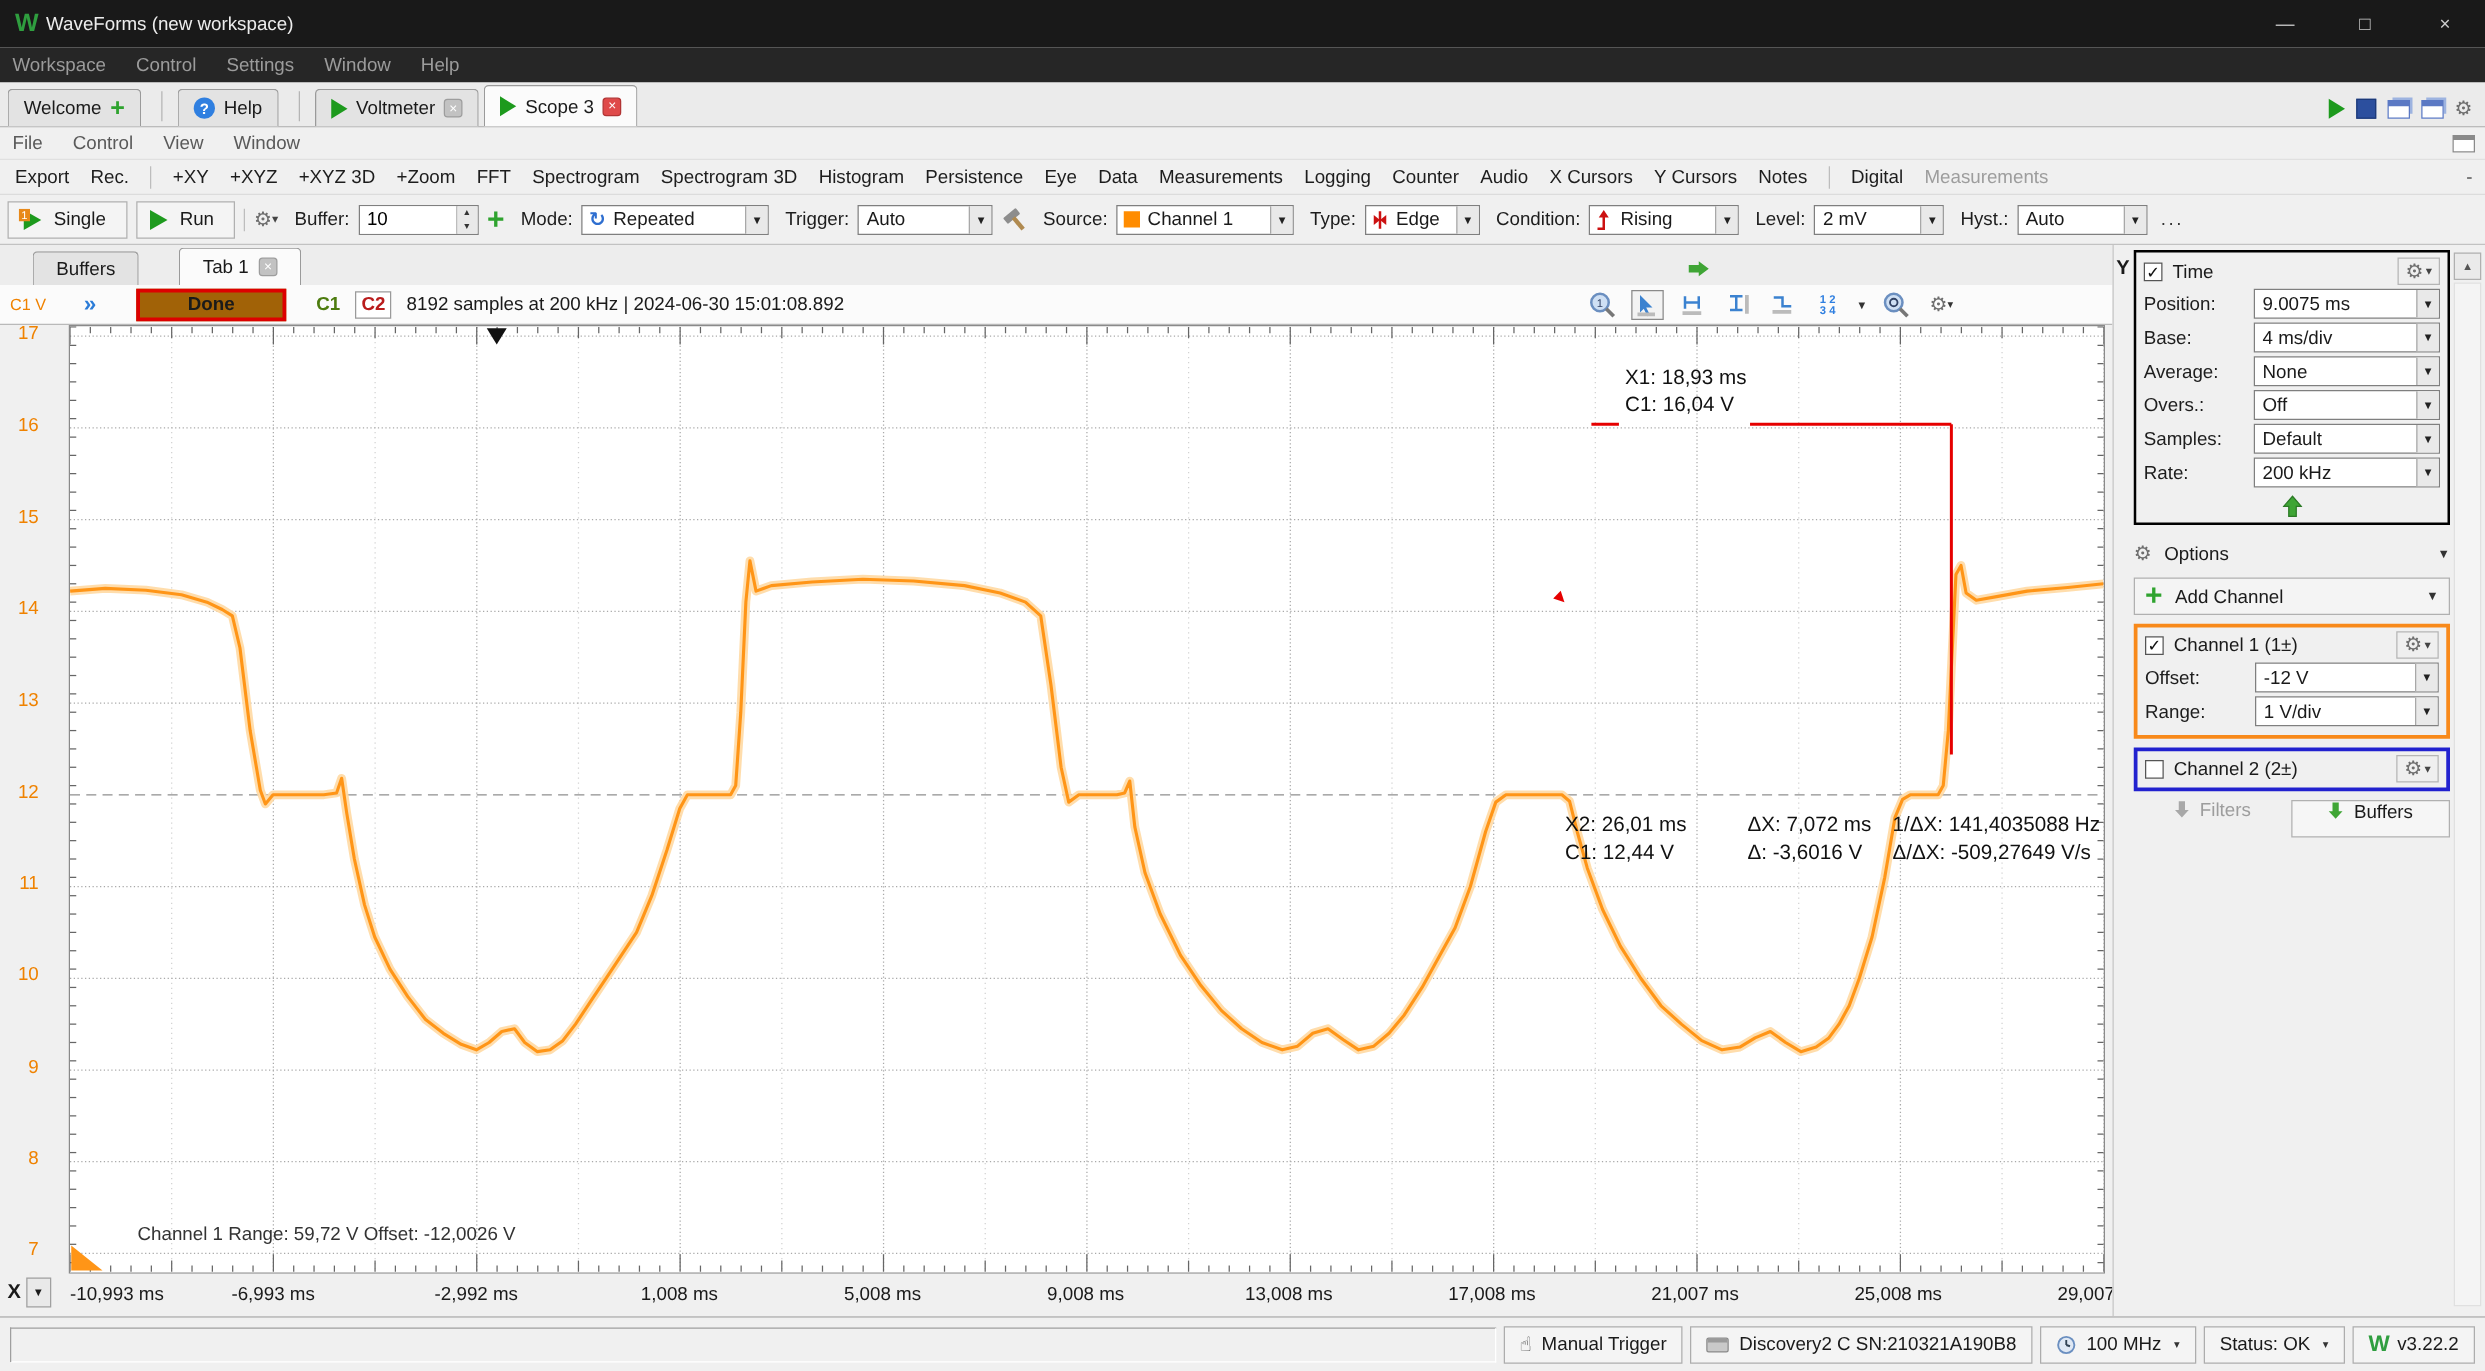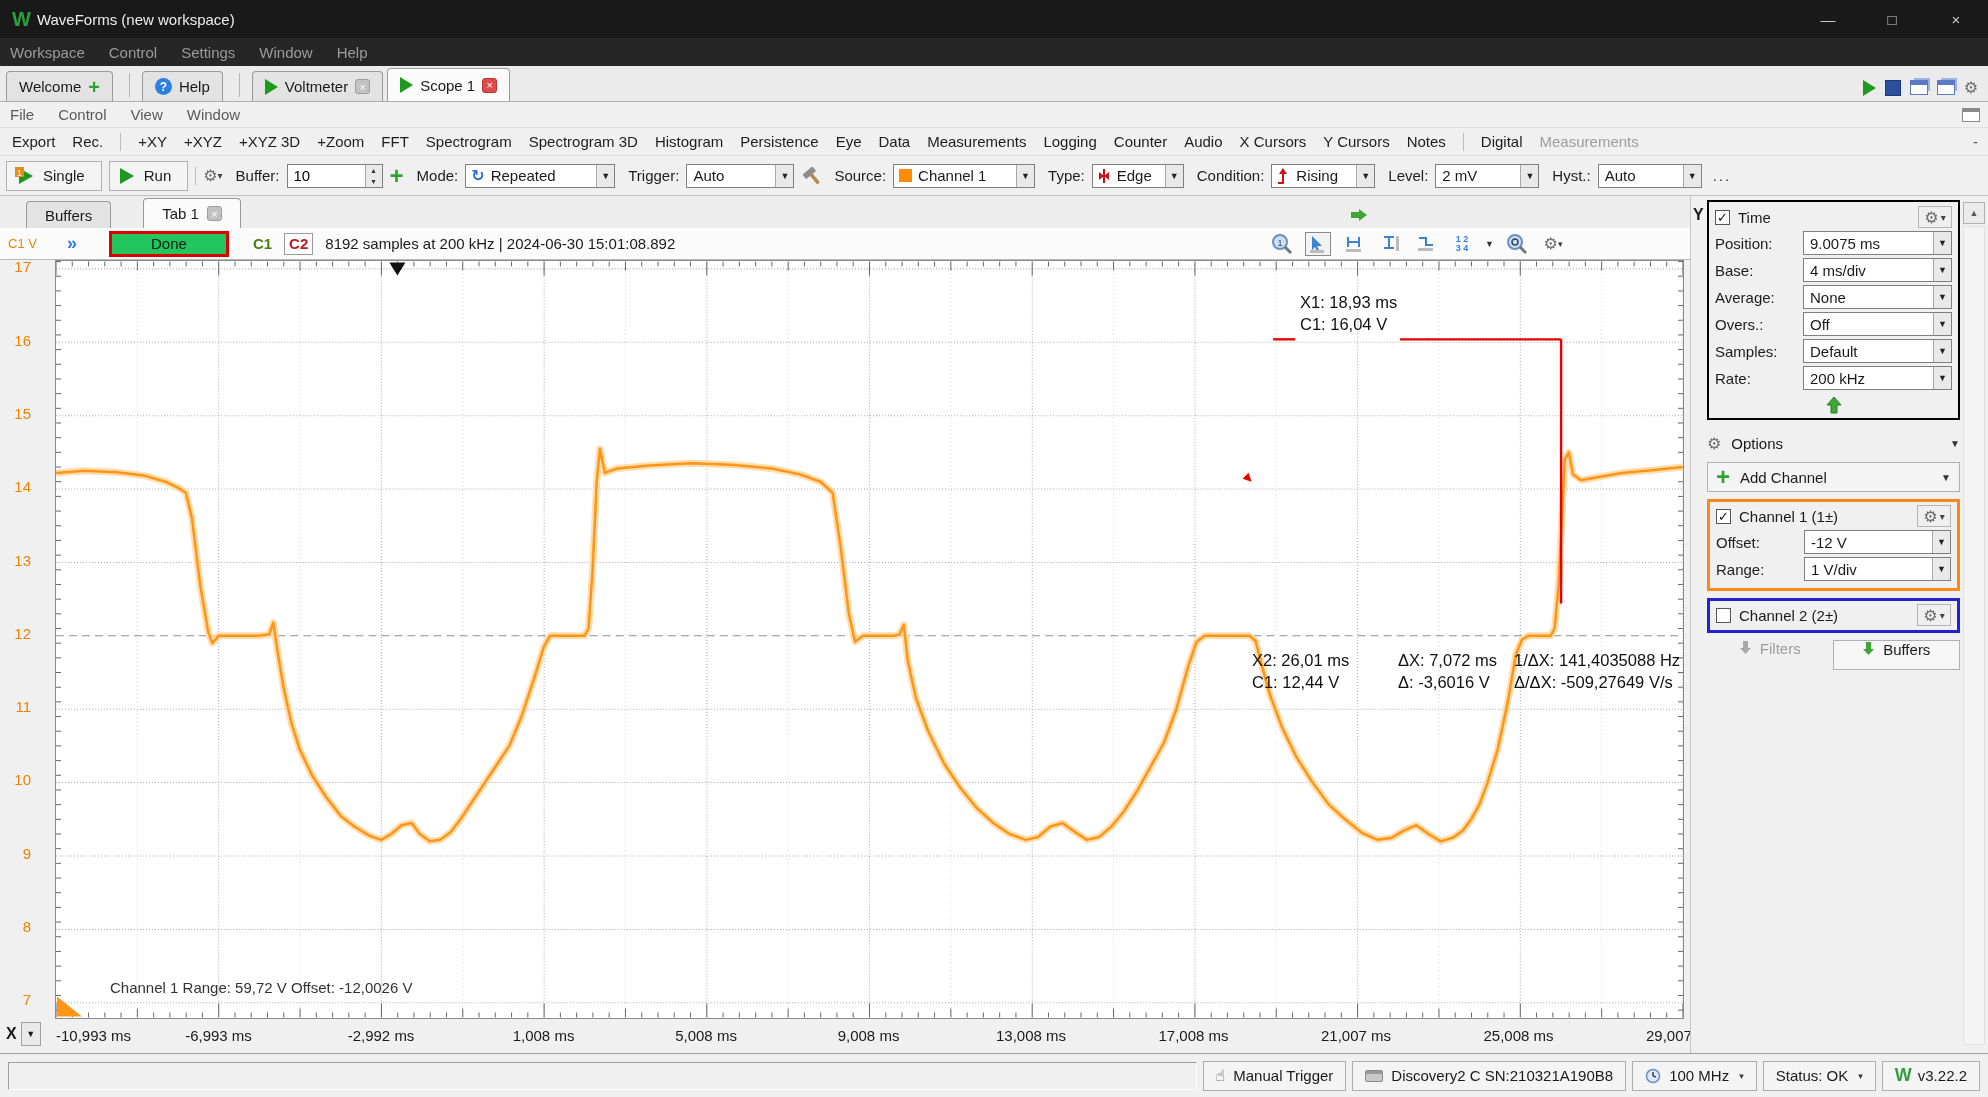--- a/index.html
+++ b/index.html
@@ -68,21 +68,21 @@
   .leftcol { flex:1; display:flex; flex-direction:column; min-width:0; }
 
   .buffertabs { height:32px; background:#ededed; display:flex; align-items:flex-end; padding-left:26px; flex:none;gap:32px; }
   .btab { border:1px solid #9a9a9a; border-bottom:none; border-radius:4px 4px 0 0; background:#e3e3e3; padding:4px 18px; height:27px; display:flex; align-items:center; gap:8px; }
   .btab.active { background:#fbfbfb; height:30px; }
   .green-arrow-right { margin-left:auto; margin-right:322px; margin-bottom:6px; }
 
   .scopeheader { height:32px; background:#fbfbfb; border-bottom:1px solid #b9b9b9; display:flex; align-items:center; gap:12px; padding:0 8px; flex:none; }
   .c1v { color:#f08200; font-size:13px; }
   .chevrons { color:#2b7cd8; font-weight:bold; font-size:18px; margin-left:18px; }
-  .donebox { border:3px solid #dd0000; background:#22c55e; font-weight:normal; width:120px; height:26px; display:flex; align-items:center; justify-content:center; margin-left:20px; }
+  .donebox { border:3px solid #dd0000; background:#a16207; font-weight:bold; width:120px; height:26px; display:flex; align-items:center; justify-content:center; margin-left:20px; }
   .c1tag { color:#4d7c0f; font-weight:bold; margin-left:12px; }
   .c2tag { color:#b91c1c; font-weight:bold; border:1px solid #9a9a9a; background:#fff; padding:0 4px; height:22px; display:flex; align-items:center; }
   .hdr-icons { margin-left:auto; display:flex; align-items:center; gap:10px; padding-right:116px; }
   .hic { width:26px; height:24px; display:flex; align-items:center; justify-content:center; }
   .hic.sel { border:1px solid #8a8a8a; background:#f3f3f3; }
   .qm { color:#2f7fe0; font-size:9px; line-height:9px; font-weight:bold; text-align:center; }
   .tiny-dd { font-size:9px; color:#333; }
 
   .plotwrap { flex:1; position:relative; min-height:0; background:#f0f0f0; }
   .yaxis { position:absolute; left:0; top:0; bottom:0; width:55px; }
@@ -166,21 +166,21 @@
       <span>Help</span>
     </div>
     <div class="tabsep"></div>
     <div class="tab">
       <span class="play-tri"></span>
       <span>Voltmeter</span>
       <span class="closebox gray">×</span>
     </div>
     <div class="tab active">
       <span class="play-tri"></span>
-      <span>Scope 1</span>
+      <span>Scope 3</span>
       <span class="closebox red">×</span>
     </div>
     <div class="tabbar-right">
       <span class="play-tri"></span>
       <span class="sq-blue"></span>
       <span class="winstack"></span>
       <span class="winstack"></span>
       <span class="gear">⚙</span>
     </div>
   </div>
@@ -274,21 +274,21 @@
     <div class="dd" style="width:92px">
       <svg width="14" height="18" style="margin-left:4px;flex:none">
           <line x1="7" y1="2" x2="7" y2="16" stroke="#c11" stroke-width="2"></line>
           <polygon points="7,9 2,5 2,13" fill="#c11"></polygon>
           <polygon points="7,9 12,5 12,13" fill="#c11"></polygon>
         </svg>
       <span class="dd-val">Edge</span>
       <span class="dd-btn">▼</span>
     </div>
     <span class="clabel">Condition:</span>
-    <div class="dd" style="width:104px">
+    <div class="dd" style="width:120px">
       <svg width="14" height="18" style="margin-left:4px;flex:none">
           <polyline points="2,16 7,16 7,6" stroke="#c11" stroke-width="2" fill="none"></polyline>
           <polygon points="7,1 3,7 11,7" fill="#c11"></polygon>
         </svg>
       <span class="dd-val">Rising</span>
       <span class="dd-btn">▼</span>
     </div>
     <span class="clabel">Level:</span>
     <div class="dd" style="width:104px">
       <span class="dd-val">2 mV</span>

